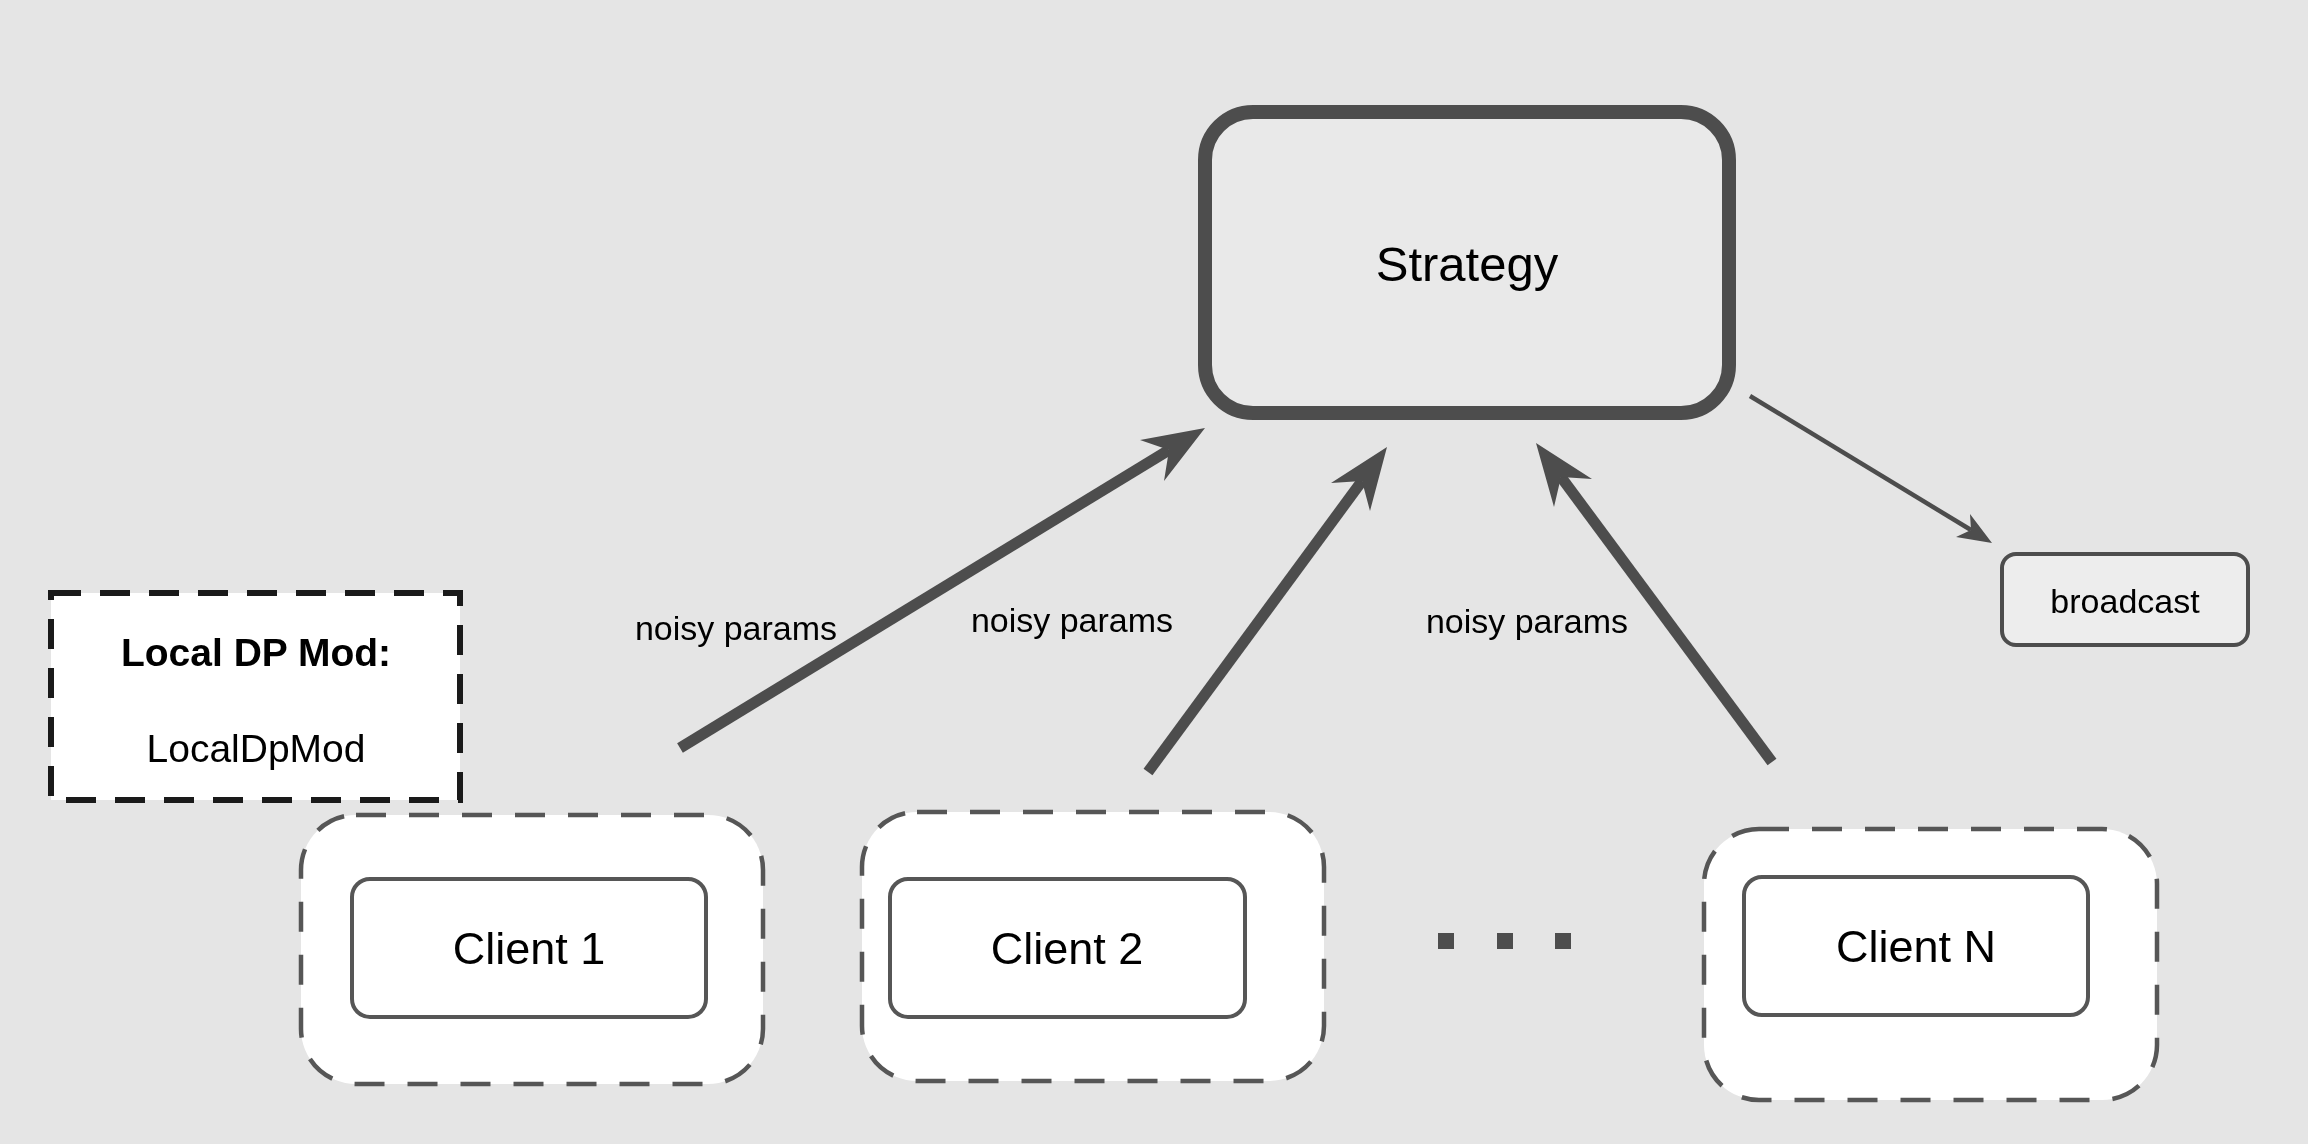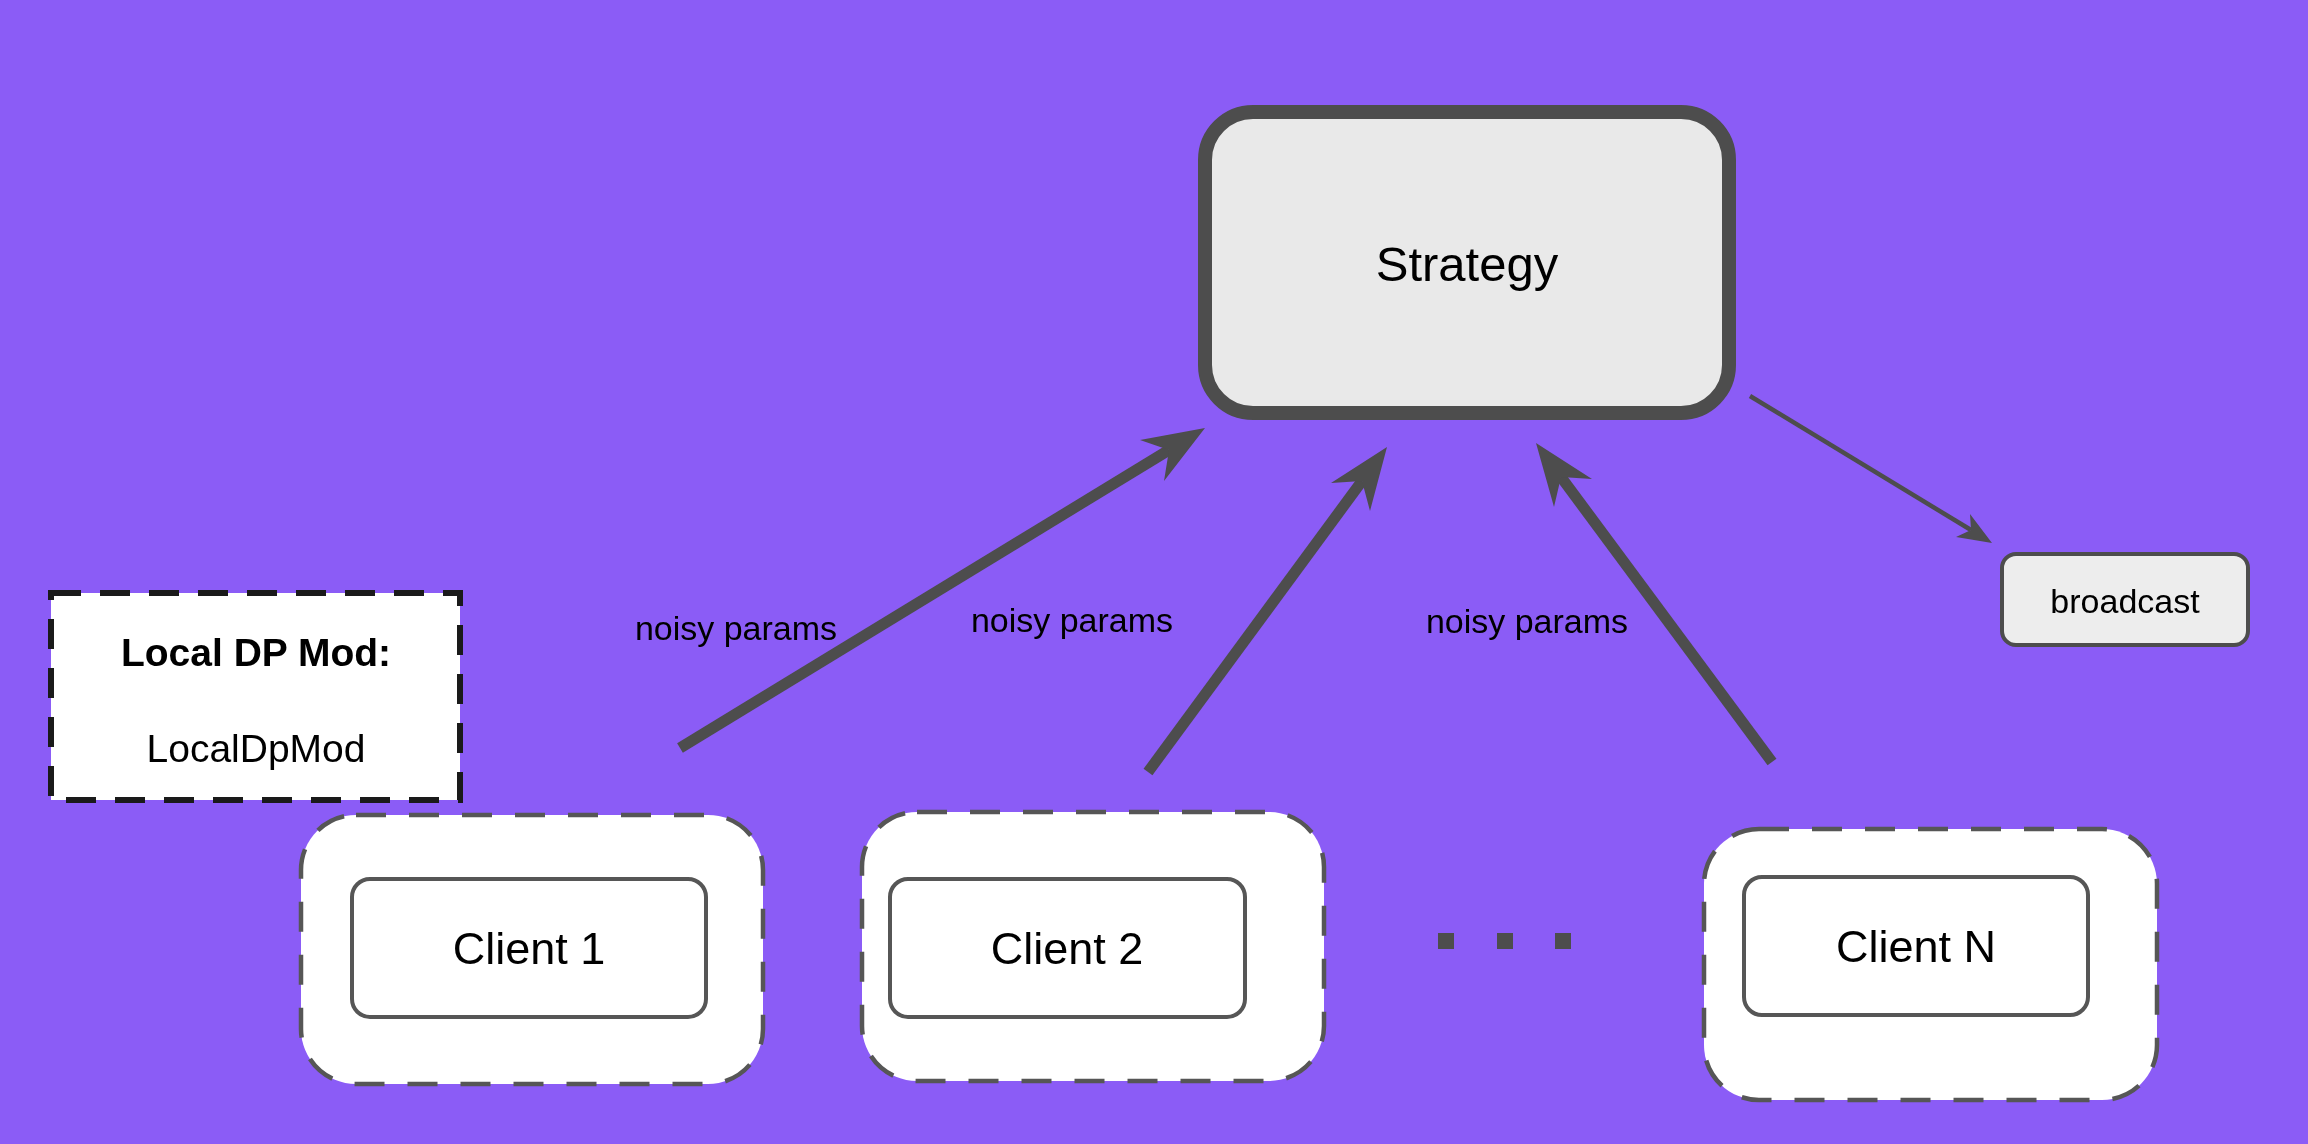--- a/index.html
+++ b/index.html
@@ -1,16 +1,16 @@
 <!DOCTYPE html>
 <html><head>
 <meta charset="utf-8">
 <style>
   html, body { margin: 0; padding: 0; background: #ffffff; }
-  .canvas { position: relative; width: 2308px; height: 1144px; background: #8b5cf6; overflow: hidden; }
+  .canvas { position: relative; width: 2308px; height: 1144px; background: #e5e5e5; overflow: hidden; }
   svg { display: block; }
   text {
     font-family: "Liberation Sans", "DejaVu Sans", sans-serif;
     fill: #000000;
   }
   .title-strategy { font-size: 49px; }
   .title-client  { font-size: 45px; }
   .title-broadcast { font-size: 34px; }
   .label-noisy { font-size: 34px; }
   .dp-title { font-size: 39px; font-weight: bold; }

